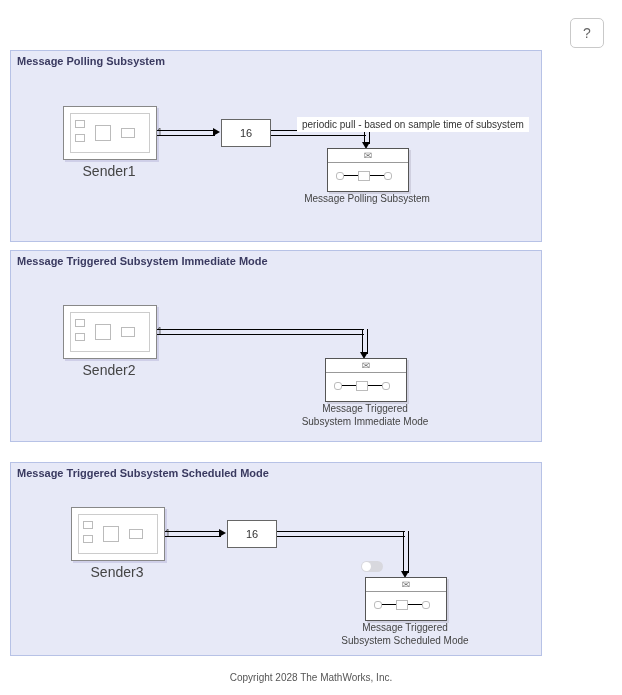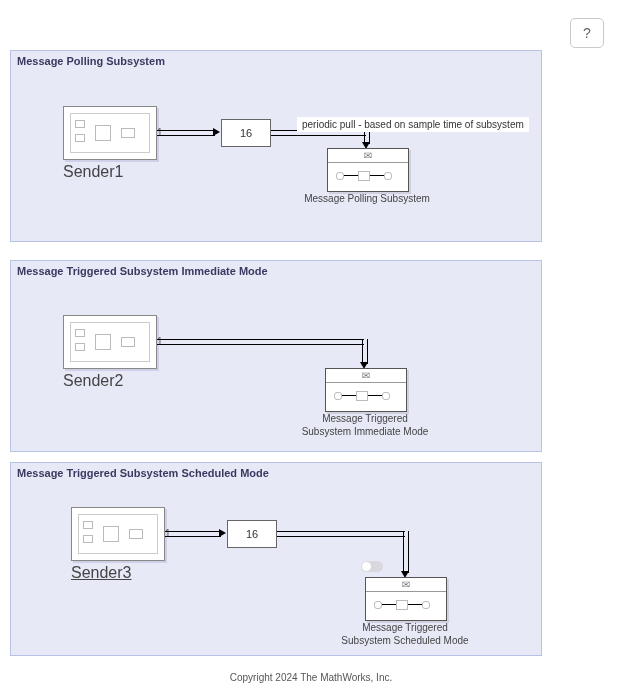--- a/index.html
+++ b/index.html
@@ -4,21 +4,21 @@
 <style>
   html,body{margin:0;padding:0;background:#fff;font-family:Arial,Helvetica,sans-serif;font-size:11px;color:#333;}
   .canvas{position:relative;width:622px;height:695px;}
   .help-btn{position:absolute;top:18px;right:18px;width:32px;height:28px;border:1px solid #c9c9c9;border-radius:5px;background:#fff;display:flex;align-items:center;justify-content:center;color:#666;font-size:14px;cursor:pointer;}
   .panel{position:absolute;left:10px;width:530px;border:1px solid #b7c2e6;background:#e7e9f7;}
   .panel-title{position:absolute;top:4px;left:6px;font-weight:bold;color:#3a3a60;font-size:11px;}
   .sender-block{position:absolute;width:92px;height:52px;background:linear-gradient(#fff,#fff);border:1px solid #888;box-shadow:2px 2px 0 #cfcfe8;}
   .sender-interior{position:absolute;inset:6px;border:1px solid #ccc;background:#fff;}
   .glyph-tiny{position:absolute;border:1px solid #bbb;background:#fff;}
   .port-num{position:absolute;font-size:10px;color:#555;}
-  .sender-label{position:absolute;width:92px;text-align:left;font-size:16px;color:#444;}
+  .sender-label{position:absolute;width:92px;text-align:center;font-size:14px;color:#444;}
   .queue-block{position:absolute;width:48px;height:26px;border:1px solid #666;background:#fff;display:flex;align-items:center;justify-content:center;font-size:11px;color:#333;}
   .subsys{position:absolute;width:80px;height:42px;border:1px solid #555;background:#fff;box-shadow:2px 2px 0 #d0d0e0;}
   .subsys-top{height:13px;border-bottom:1px solid #999;display:flex;align-items:center;justify-content:center;}
   .env-icon{font-size:10px;color:#777;}
   .subsys-body{position:relative;height:27px;}
   .ann-box{position:absolute;background:#fff;border:1px solid #fff;padding:1px 4px;font-size:10px;color:#333;white-space:nowrap;}
   .ann-box.multi{white-space:normal;width:190px;line-height:1.2;}
   .sub-label{position:absolute;width:140px;text-align:center;font-size:10px;color:#444;line-height:1.25;}
   .copyright{position:absolute;left:0;right:0;text-align:center;font-size:10px;color:#555;}
   
@@ -73,21 +73,21 @@
         <div class="glyph-tiny" style="top:9px;left:8px;width:6px;height:6px;border-radius:3px;"></div>
         <div class="sig h" style="top:12px;left:16px;width:14px;"></div>
         <div class="glyph-tiny" style="top:8px;left:30px;width:10px;height:8px;"></div>
         <div class="sig h" style="top:12px;left:42px;width:14px;"></div>
         <div class="glyph-tiny" style="top:9px;left:56px;width:6px;height:6px;border-radius:3px;"></div>
       </div>
     </div>
     <div class="sub-label" style="top:142px;left:286px;">Message Polling Subsystem</div>
   </div>
 
-  <div class="panel" style="top:260px;height:190px;">
+  <div class="panel" style="top:250px;height:190px;">
     <div class="panel-title">Message Triggered Subsystem Immediate Mode</div>
 
     <div class="sender-block" style="top:54px;left:52px;">
       <div class="sender-interior">
         <div class="glyph-tiny" style="top:6px;left:4px;width:8px;height:6px;"></div>
         <div class="glyph-tiny" style="top:20px;left:4px;width:8px;height:6px;"></div>
         <div class="glyph-tiny" style="top:11px;left:24px;width:14px;height:14px;"></div>
         <div class="glyph-tiny" style="top:14px;left:50px;width:12px;height:8px;"></div>
       </div>
     </div>
@@ -120,21 +120,21 @@
 
     <div class="sender-block" style="top:44px;left:60px;">
       <div class="sender-interior">
         <div class="glyph-tiny" style="top:6px;left:4px;width:8px;height:6px;"></div>
         <div class="glyph-tiny" style="top:20px;left:4px;width:8px;height:6px;"></div>
         <div class="glyph-tiny" style="top:11px;left:24px;width:14px;height:14px;"></div>
         <div class="glyph-tiny" style="top:14px;left:50px;width:12px;height:8px;"></div>
       </div>
     </div>
     <div class="port-num" style="top:65px;left:154px;">1</div>
-    <div class="sender-label" style="top:101px;left:60px;text-decoration:underline;">Sender3</div>
+    <div class="sender-label" style="top:101px;left:60px;">Sender3</div>
 
     <div class="dbl-h" style="top:68px;left:154px;width:56px;"></div>
     <div class="arrow-r" style="top:66px;left:208px;"></div>
 
     <div class="queue-block" style="top:57px;left:216px;">
       <span>16</span>
     </div>
 
     <div class="dbl-h" style="top:68px;left:266px;width:128px;"></div>
     <div class="dbl-v" style="top:68px;left:392px;height:42px;"></div>
@@ -152,14 +152,14 @@
         <div class="sig h" style="top:12px;left:16px;width:14px;"></div>
         <div class="glyph-tiny" style="top:8px;left:30px;width:10px;height:8px;"></div>
         <div class="sig h" style="top:12px;left:42px;width:14px;"></div>
         <div class="glyph-tiny" style="top:9px;left:56px;width:6px;height:6px;border-radius:3px;"></div>
       </div>
     </div>
     <div class="sub-label" style="top:159px;left:324px;white-space:pre-line;">Message Triggered
 Subsystem Scheduled Mode</div>
   </div>
 
-  <div class="copyright" style="top:672px;">Copyright 2024 The MathWorks, Inc.</div>
+  <div class="copyright" style="top:672px;">Copyright 2028 The MathWorks, Inc.</div>
 </div>
 
 </body></html>

